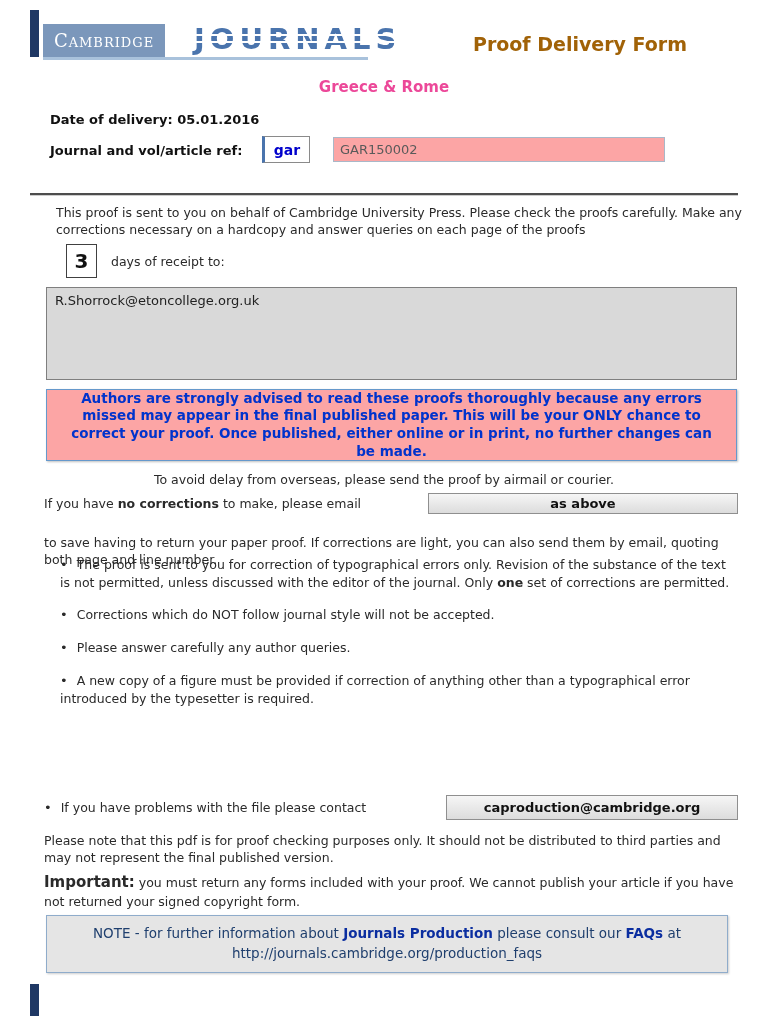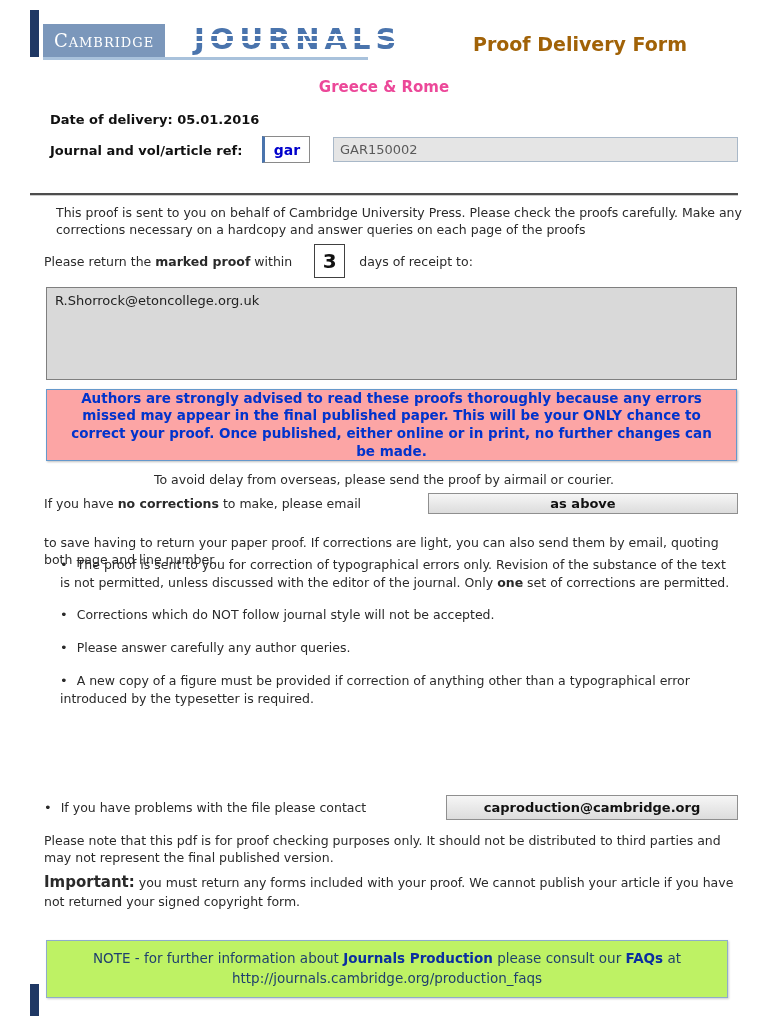--- a/index.html
+++ b/index.html
@@ -26,21 +26,21 @@
   .journal-name { position:absolute; left:0; top:78px; width:100%; text-align:center;
     color:#ec4899; font-weight:bold; font-size:15px; }
 
   
   .date-line { position:absolute; left:50px; top:112px; font-weight:bold; font-size:13px; color:#111; }
   .ref-row { position:absolute; left:50px; top:136px; width:688px; height:28px; }
   .ref-label { position:absolute; left:0; top:7px; font-weight:bold; font-size:13px; color:#111; }
   .ref-code-box { position:absolute; left:212px; top:0; width:48px; height:27px; background:#ffffff;
     border:1px solid #8a8a8a; border-left:3px solid #4a74ad; display:flex; align-items:center; justify-content:center;
     color:#0000cc; font-weight:bold; font-size:14px; }
-  .ref-value-field { position:absolute; left:283px; top:1px; width:405px; height:25px; background:#e5e5e5;
+  .ref-value-field { position:absolute; left:283px; top:1px; width:332px; height:25px; background:#fca5a5;
     border:1px solid #a9b8c8; color:#5a5a5a; font-size:13px; line-height:23px; padding:0 6px; }
   .pages-line { position:absolute; left:50px; top:172px; font-weight:bold; font-size:13px; color:#111; }
   .rule { position:absolute; left:30px; top:193px; width:708px; height:3px;
     background:#4d4d4d; border-bottom:1px solid #cccccc; }
 
   .intro { position:absolute; left:56px; top:204px; width:694px; font-size:12.5px; line-height:1.38; color:#2a2a2a; }
 
   .return-row { position:absolute; left:44px; top:244px; width:694px; display:flex; align-items:center; }
   .return-row .txt { font-size:12.5px; color:#2a2a2a; }
   .return-row b { font-size:12.5px; }
@@ -68,21 +68,21 @@
   .bdot { font-size:13px; margin-right:9px; }
 
   .problems-row { position:absolute; left:44px; top:795px; width:694px; display:flex; align-items:center;
     justify-content:space-between; font-size:12.5px; color:#2a2a2a; }
   .caprod-btn { width:292px; height:25px; line-height:23px; }
 
   .pdf-note { position:absolute; left:44px; top:832px; width:694px; font-size:12.5px; color:#2a2a2a; line-height:1.38; }
   .important { position:absolute; left:44px; top:872px; width:694px; font-size:12.5px; color:#2a2a2a; line-height:1.4; }
   .important b { font-size:15px; }
 
-  .note-box { position:absolute; left:46px; top:940px; width:682px; height:58px; background:#bef264;
+  .note-box { position:absolute; left:46px; top:915px; width:682px; height:58px; background:#e5e5e5;
     border:1px solid #8faccb; box-shadow:1px 1px 2px rgba(0,0,0,0.2); display:flex; flex-direction:column;
     align-items:center; justify-content:center; text-align:center; font-size:13.5px; color:#1f3f6e; line-height:1.45; }
   .note-box b { color:#0b2ea0; }
   .note-url { color:#1f3f6e; text-decoration:none; }
 </style>
 </head>
 <body>
 
 <div class="page">
 
@@ -107,21 +107,20 @@
     <span class="ref-code-box">gar</span>
     <span class="ref-value-field">GAR150002</span>
   </div>
 
 
   <div class="rule"></div>
 
   <div class="intro">This proof is sent to you on behalf of Cambridge University Press. Please check the proofs carefully. Make any corrections necessary on a hardcopy and answer queries on each page of the proofs</div>
 
   <div class="return-row">
-    <span class="txt"><span>Please return the </span><b>marked proof</b><span> within</span></span>
     <span class="days-box">3</span>
     <span class="txt">days of receipt to:</span>
   </div>
 
   <div class="email-box">R.Shorrock@etoncollege.org.uk</div>
 
   <div class="warning-box">
     <span class="wtext">Authors are strongly advised to read these proofs thoroughly because any errors missed may appear in the final published paper. This will be your ONLY chance to correct your proof. Once published, either online or in print, no further changes can be made.</span>
   </div>
 

